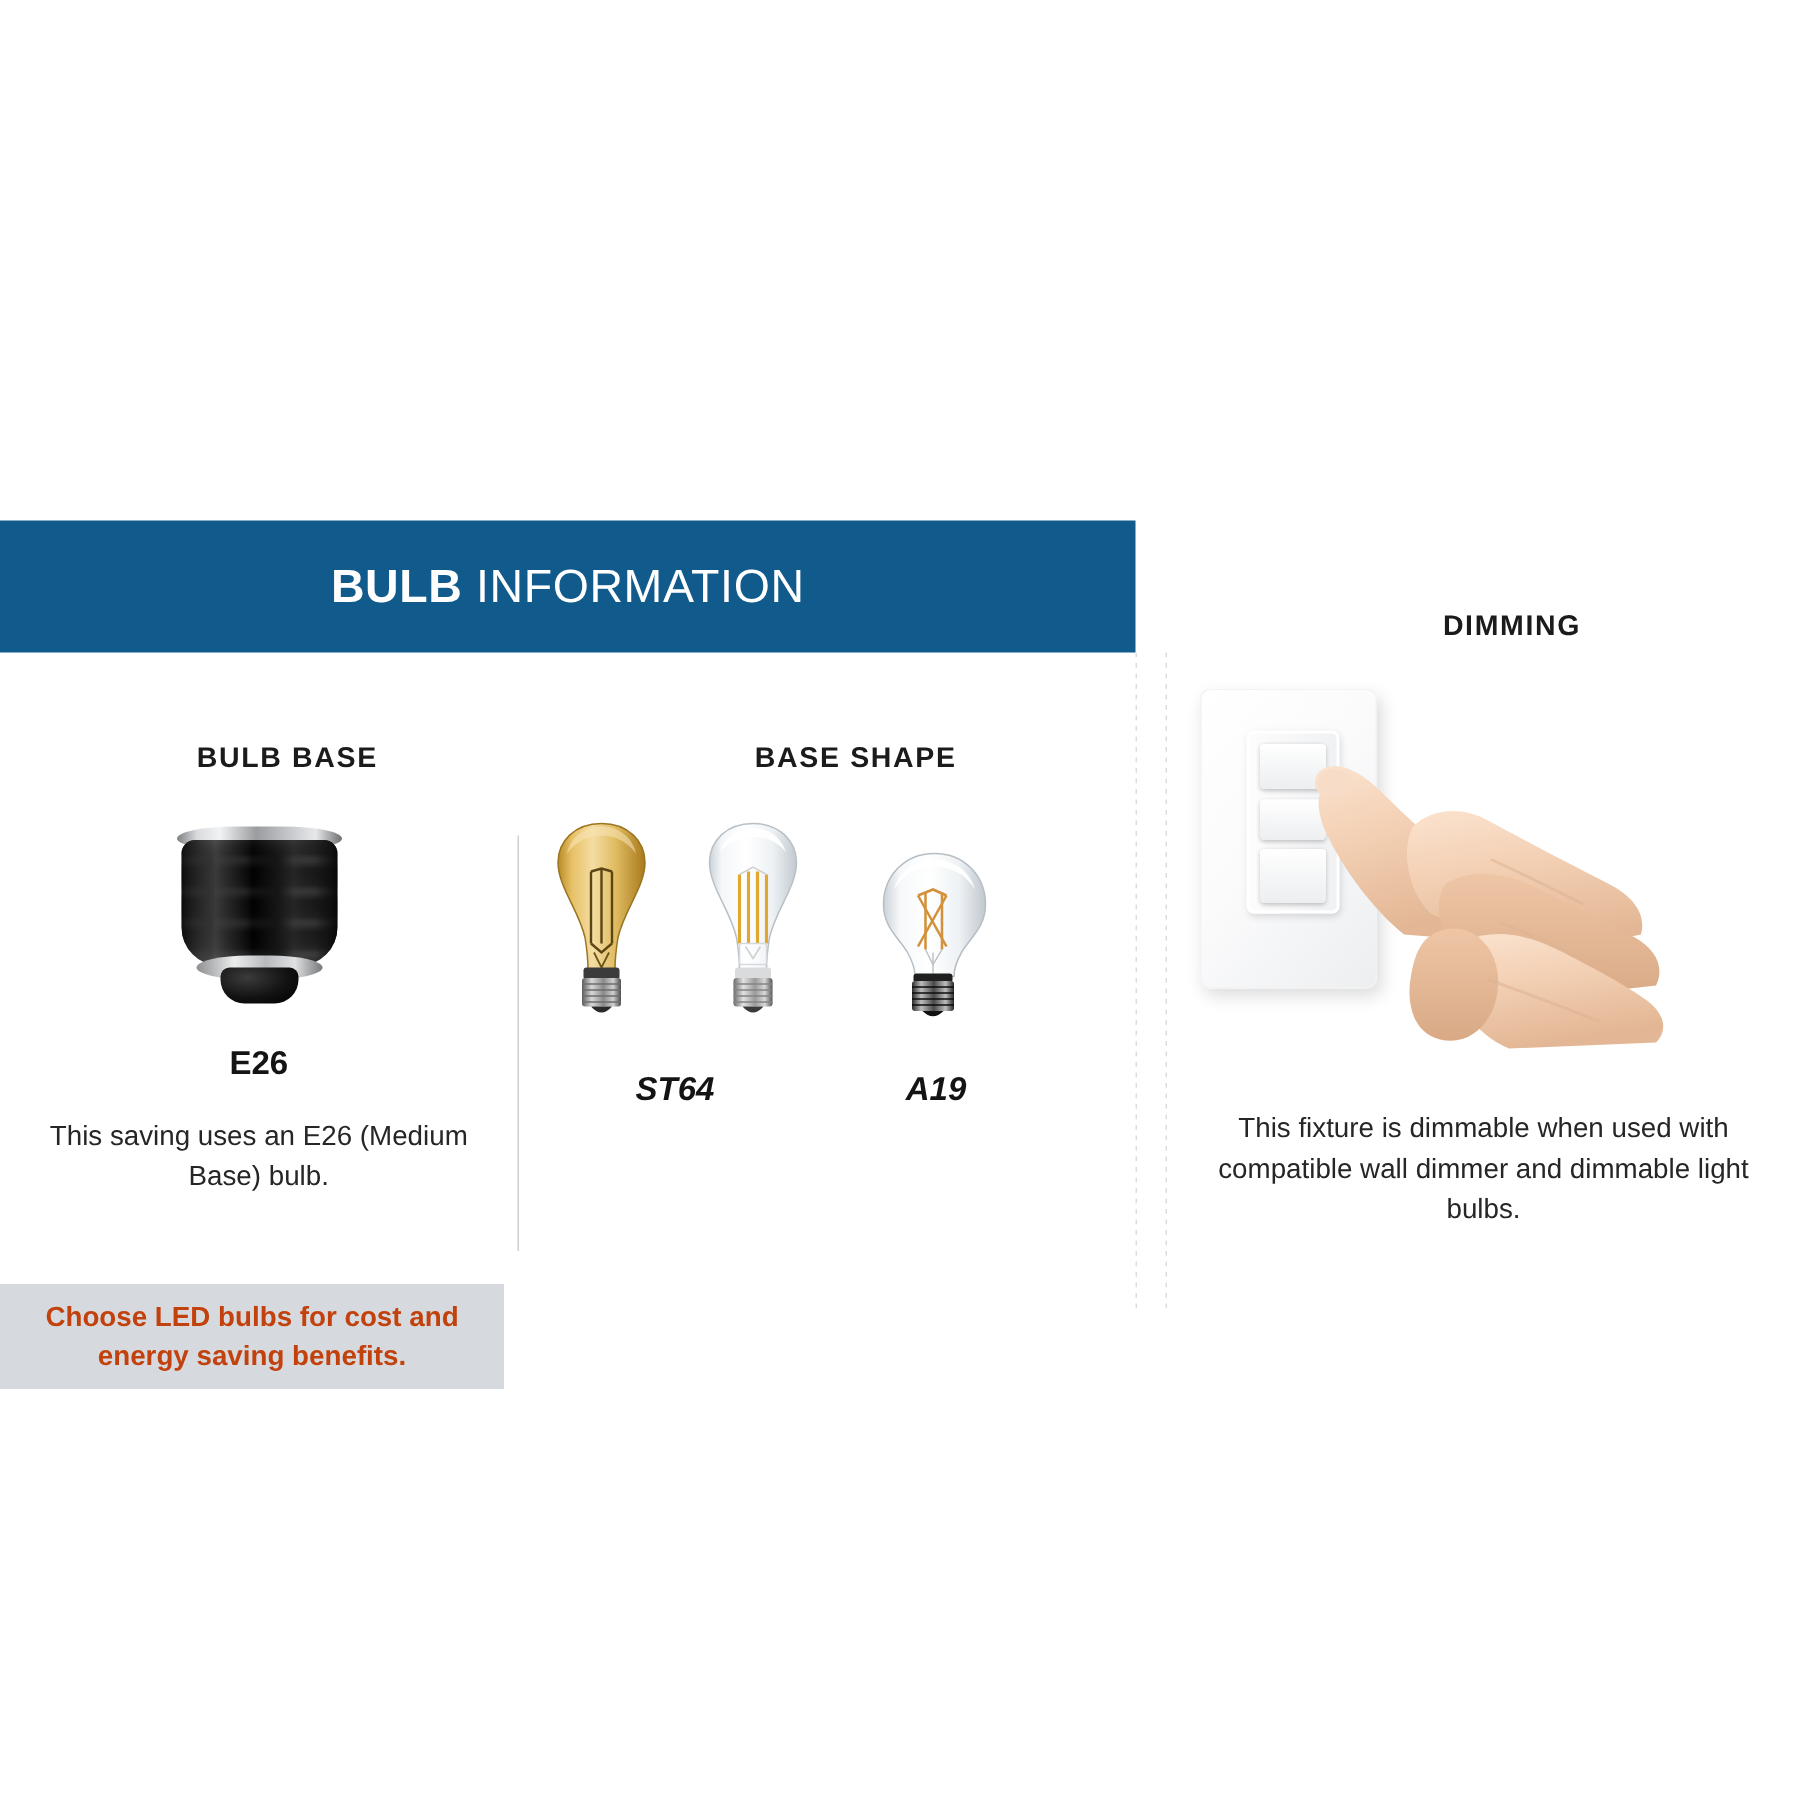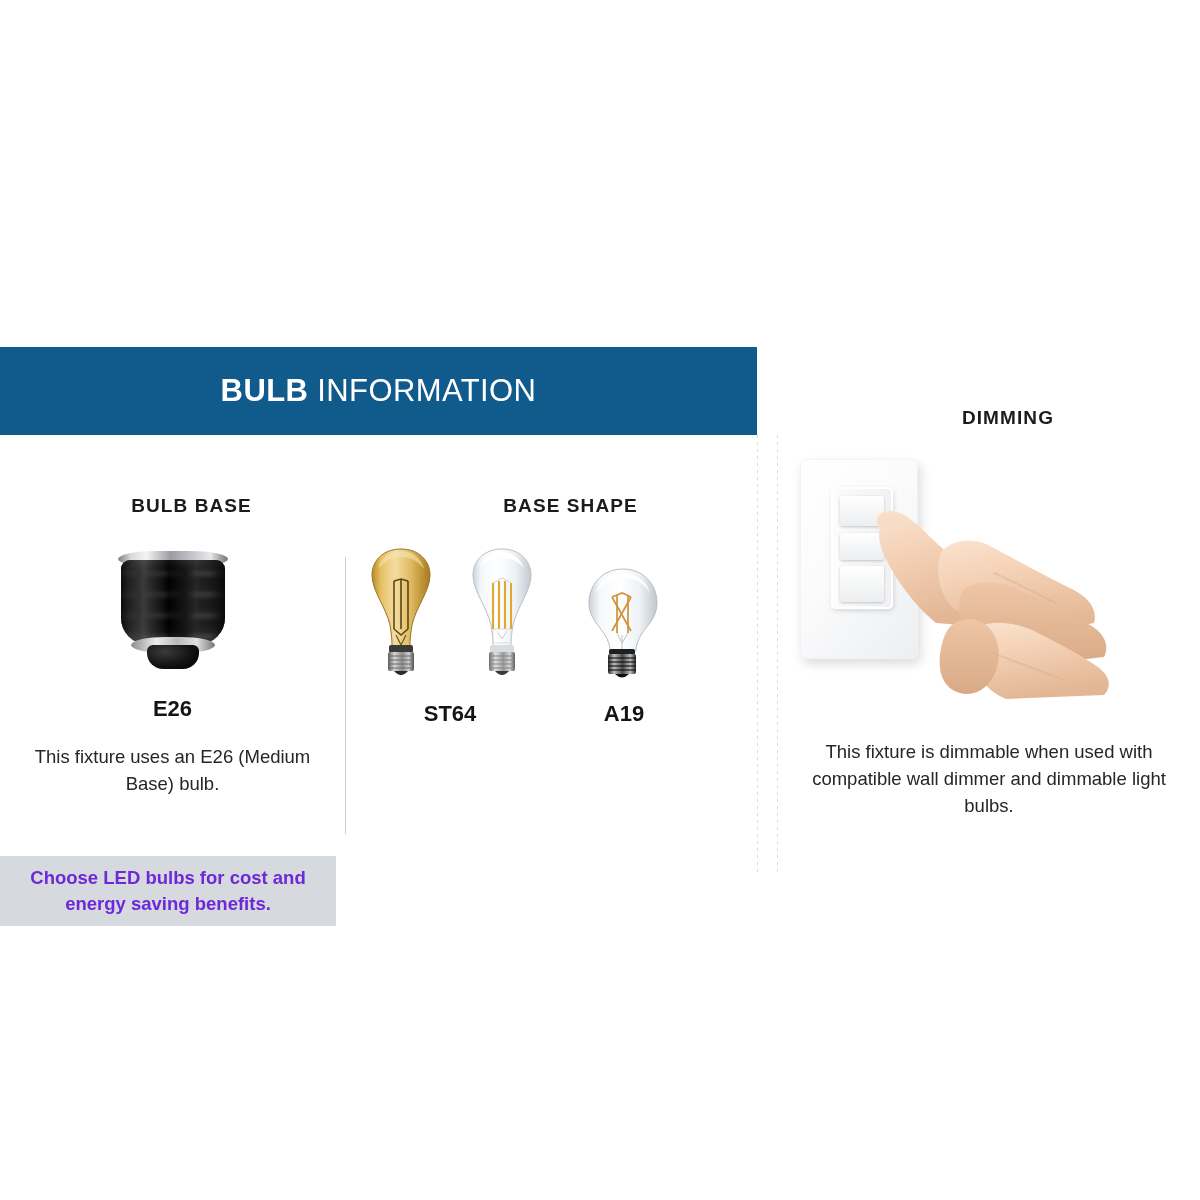--- a/index.html
+++ b/index.html
@@ -136,24 +136,24 @@
   #rocker-bottom { top: 79px; height: 36px; }
 
   #hand { position: absolute; left: 88px; top: 26px; width: 260px; height: 226px; }
 
   .note-box {
     position: absolute; left: 0px; top: 421px; width: 336px; height: 70px;
     background: #d6dade;
     display: flex; align-items: center; justify-content: center;
   }
   .note-text {
-    font-size: 18.5px; font-weight: 700; color: #6d28d9;
+    font-size: 18.5px; font-weight: 700; color: #c2410c;
     text-align: center; line-height: 1.42;
   }
-  .shape-caps { position: absolute; left: 0; top: 4px; width: 100%; }
+  .shape-caps { position: absolute; left: 0; top: 16px; width: 100%; font-style: italic; }
 </style>
 </head>
 <body>
 
 <div id="root">
 
   <div class="panel" id="left-panel">
 
     <div class="band">
       <div class="band-text"><span class="bold">BULB</span><span> INFORMATION</span></div>
@@ -169,21 +169,21 @@
         <div class="stage" id="base-stage">
           <div id="e26-base">
             <div class="collar"></div>
             <div class="threads"></div>
             <div class="skirt"></div>
             <div class="tip"></div>
           </div>
         </div>
 
         <div class="cap-label" style="margin-top:13px;">E26</div>
-        <div class="body-text" style="margin-top:22px;padding:0 28px;">This fixture uses an E26 (Medium Base) bulb.</div>
+        <div class="body-text" style="margin-top:22px;padding:0 28px;">This saving uses an E26 (Medium Base) bulb.</div>
 
         <div class="note-box">
           <div class="note-text">Choose LED bulbs for cost and energy saving benefits.</div>
         </div>
       </div>
 
       <div id="bulb-shape-col">
         <div class="col-head col-head-pos">BASE SHAPE</div>
 
         <div class="stage" id="shape-stage">

